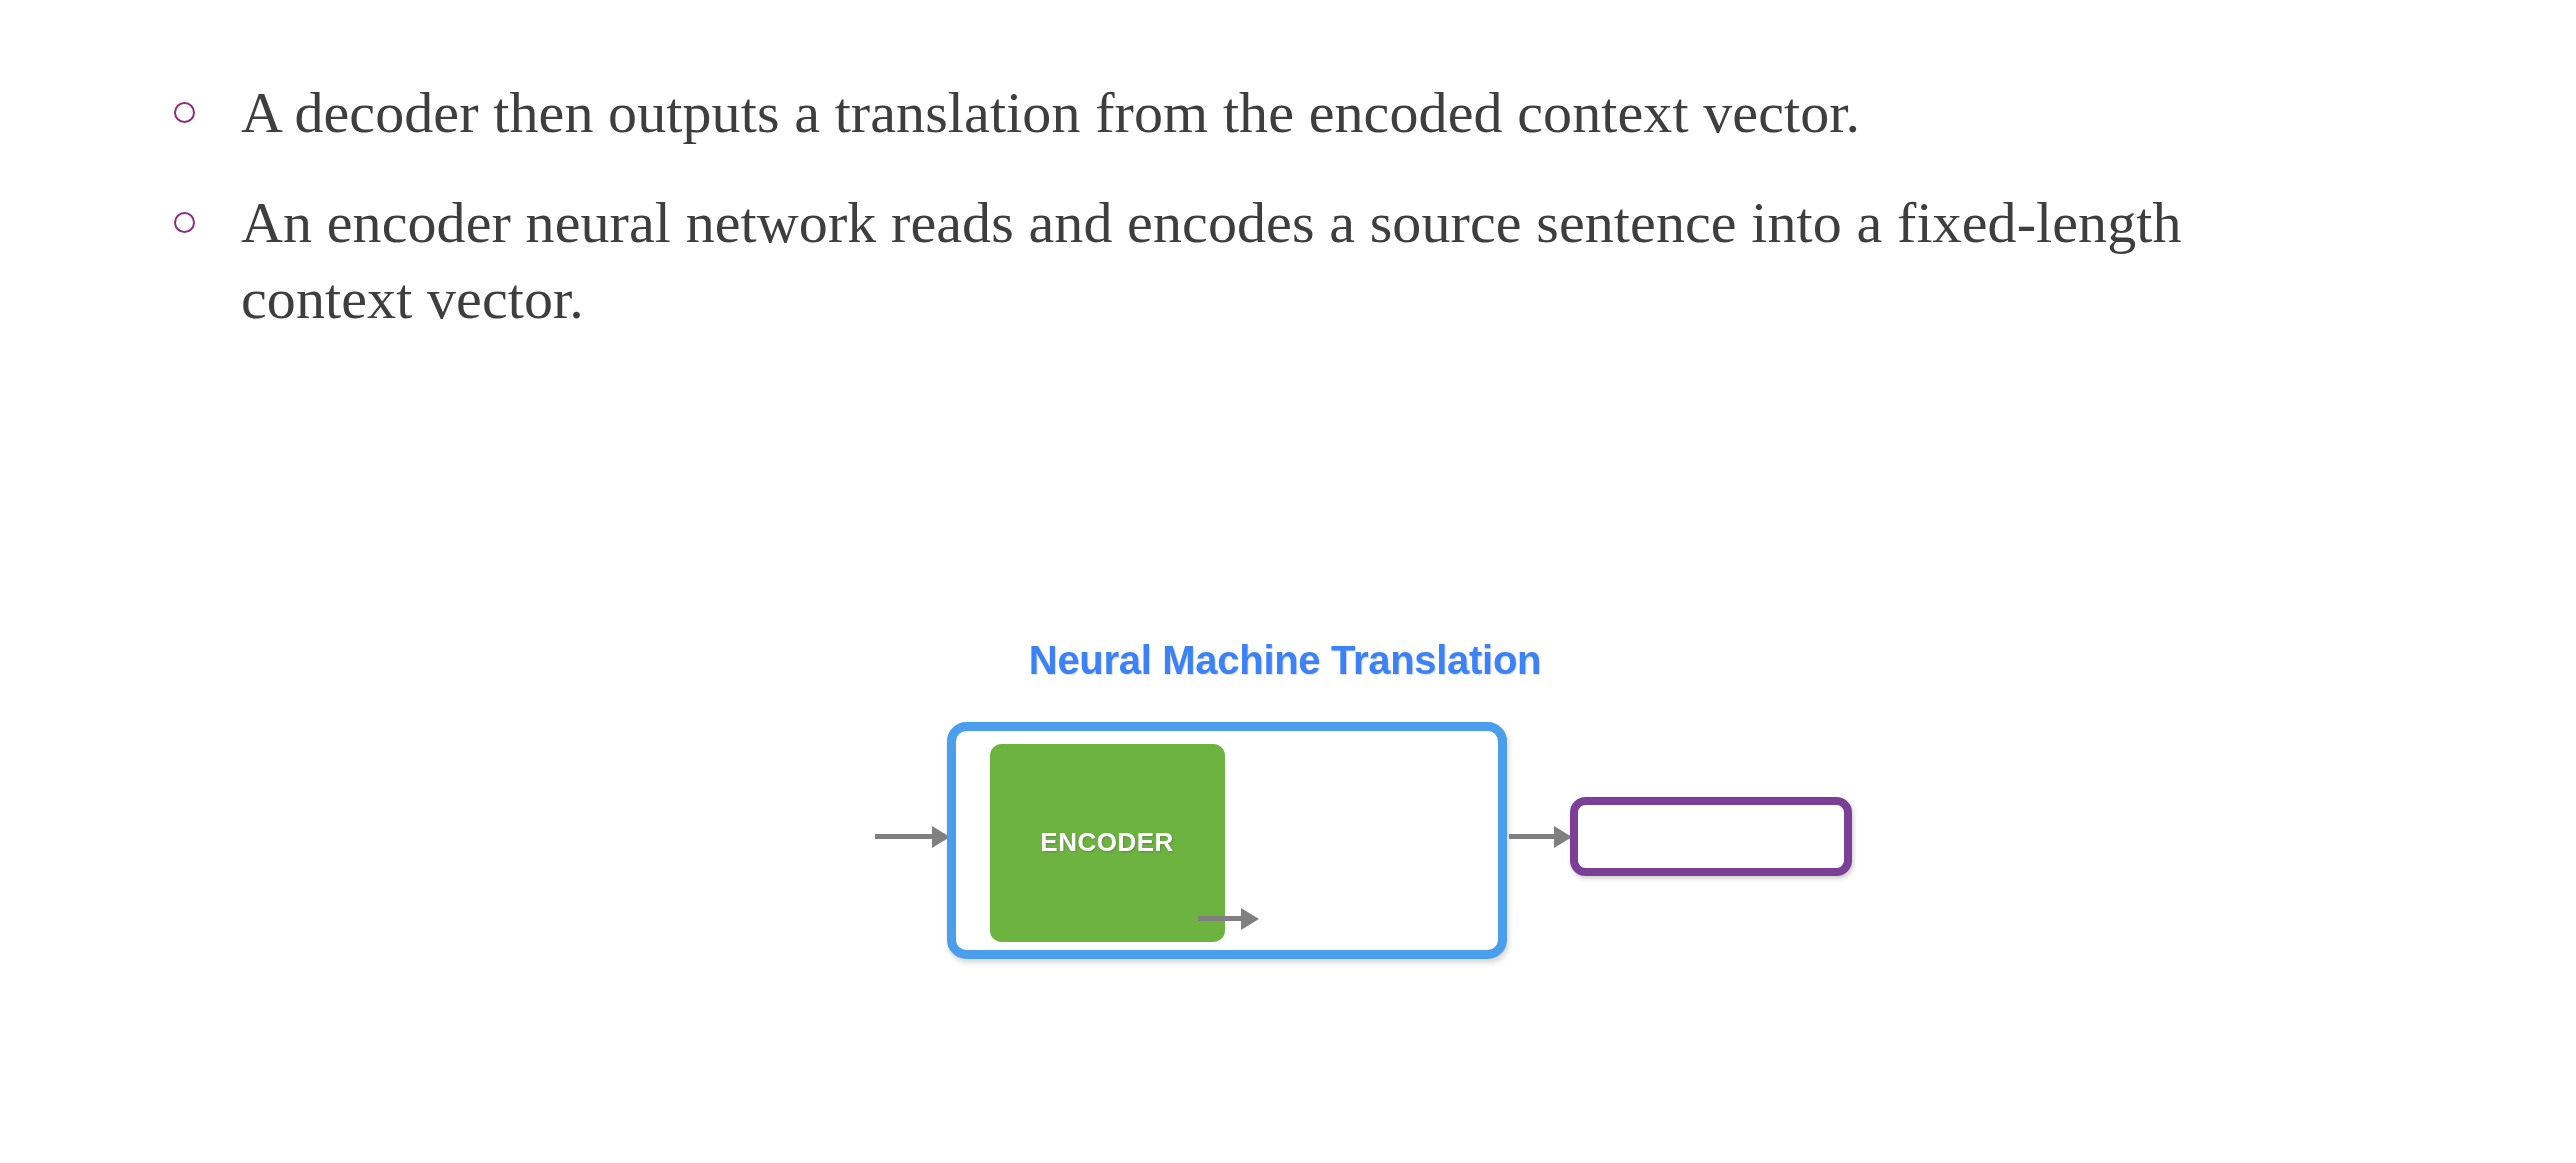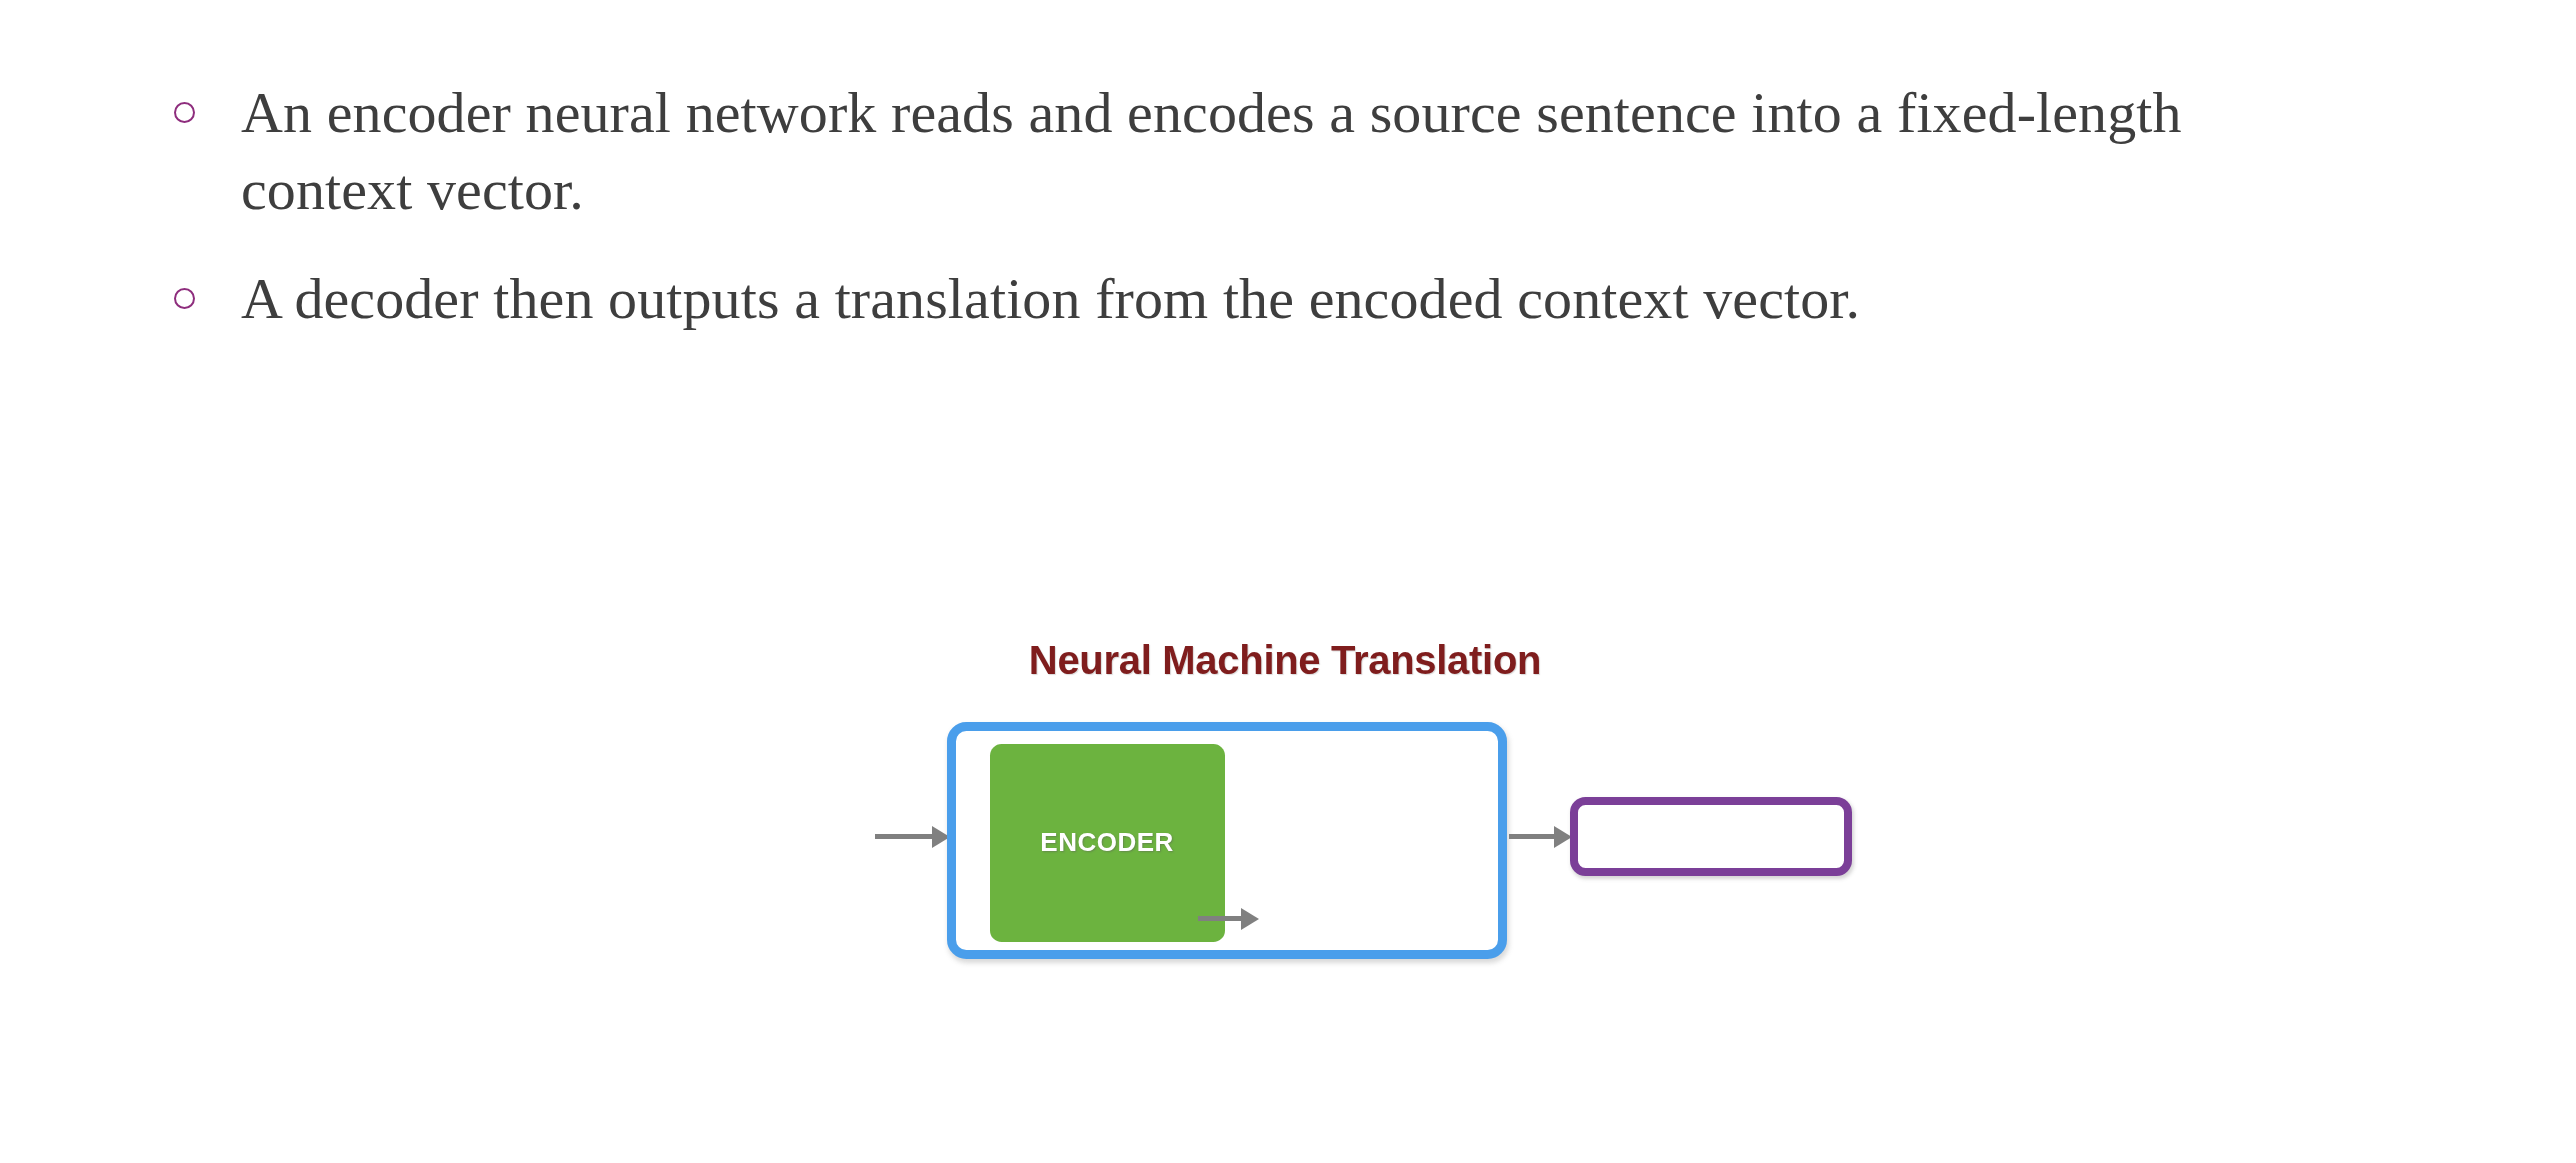--- a/index.html
+++ b/index.html
@@ -56,21 +56,21 @@
   }
   .nmt-title {
     position: absolute;
     left: 415px;
     top: 29px;
     width: 580px;
     text-align: center;
     font-family: "Liberation Sans", sans-serif;
     font-size: 40px;
     font-weight: bold;
-    color: #7f1d1d;
+    color: #3b82f6;
     letter-spacing: -0.3px;
     text-shadow: 1px 1px 1px rgba(150,150,150,0.35);
   }
   .nmt-subtitle {
     position: absolute;
     left: 415px;
     top: 80px;
     width: 580px;
     text-align: center;
     font-family: "Liberation Sans", sans-serif;
@@ -184,26 +184,26 @@
   .arrow-enc-dec { left: 618px; top: 297px; width: 61px; }
   .arrow-dec-out { left: 929px; top: 215px; width: 63px; }
 </style>
 </head>
 <body>
 
 <div class="bullet-list">
 
   <div class="bullet-row">
     <span class="bullet-marker"></span>
-    <span class="bullet-text">An encoder neural network reads and encodes a source sentence into a fixed-length context vector.</span>
+    <span class="bullet-text">A decoder then outputs a translation from the encoded context vector.</span>
   </div>
 
   <div class="bullet-row">
     <span class="bullet-marker"></span>
-    <span class="bullet-text">A decoder then outputs a translation from the encoded context vector.</span>
+    <span class="bullet-text">An encoder neural network reads and encodes a source sentence into a fixed-length context vector.</span>
   </div>
 
 </div>
 
 <div class="diagram">
 
   <div class="nmt-title">Neural Machine Translation</div>
 
 
   <div class="arrow arrow-src-enc">

